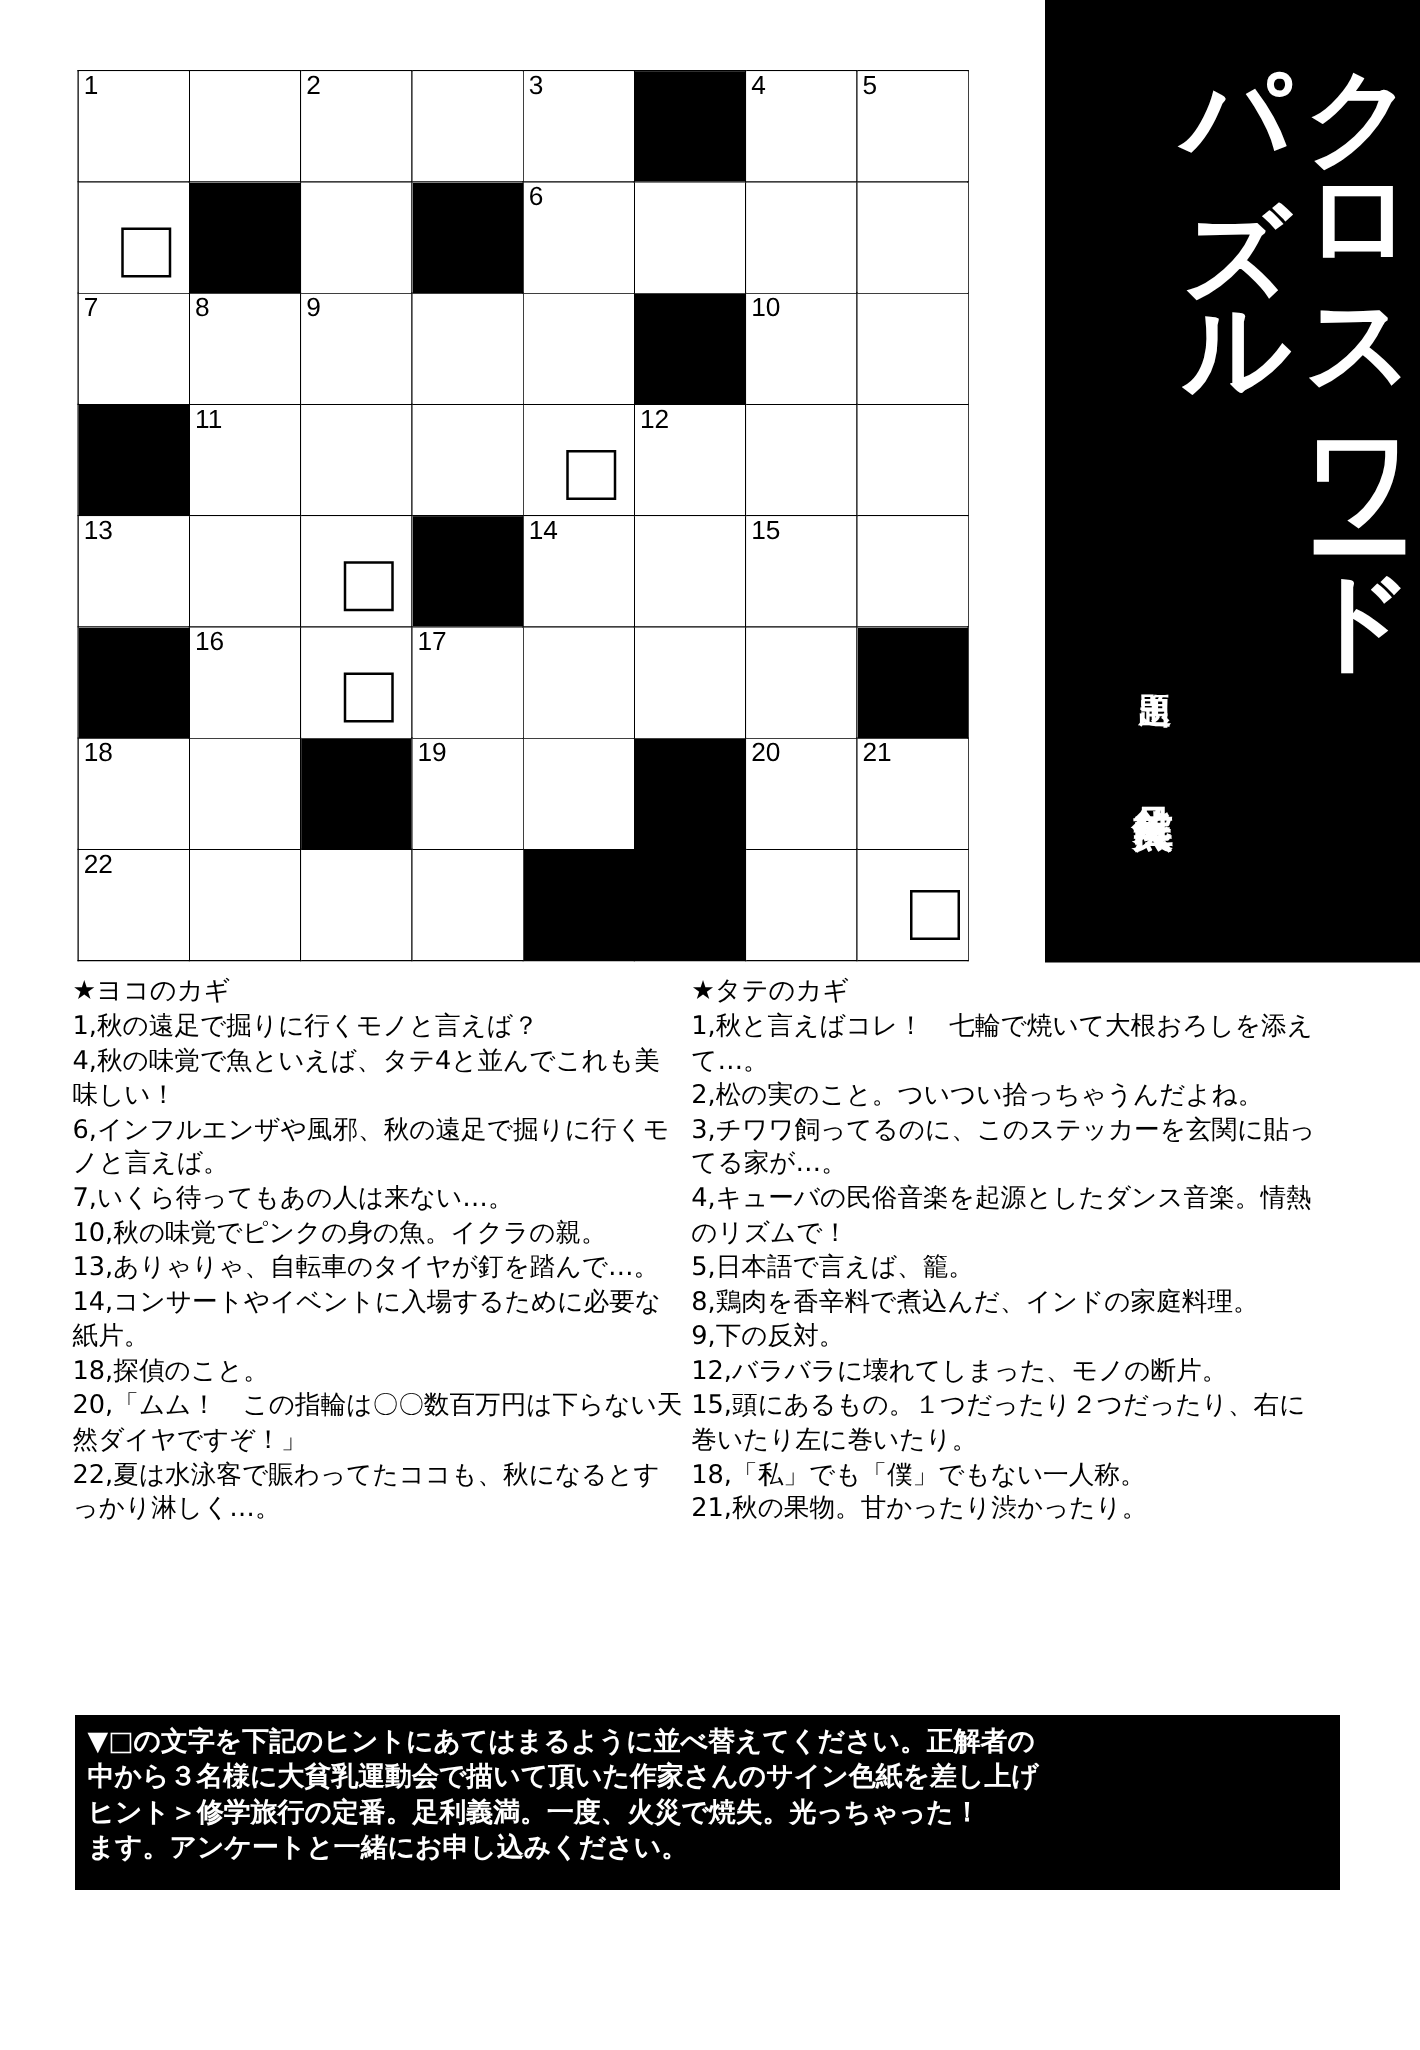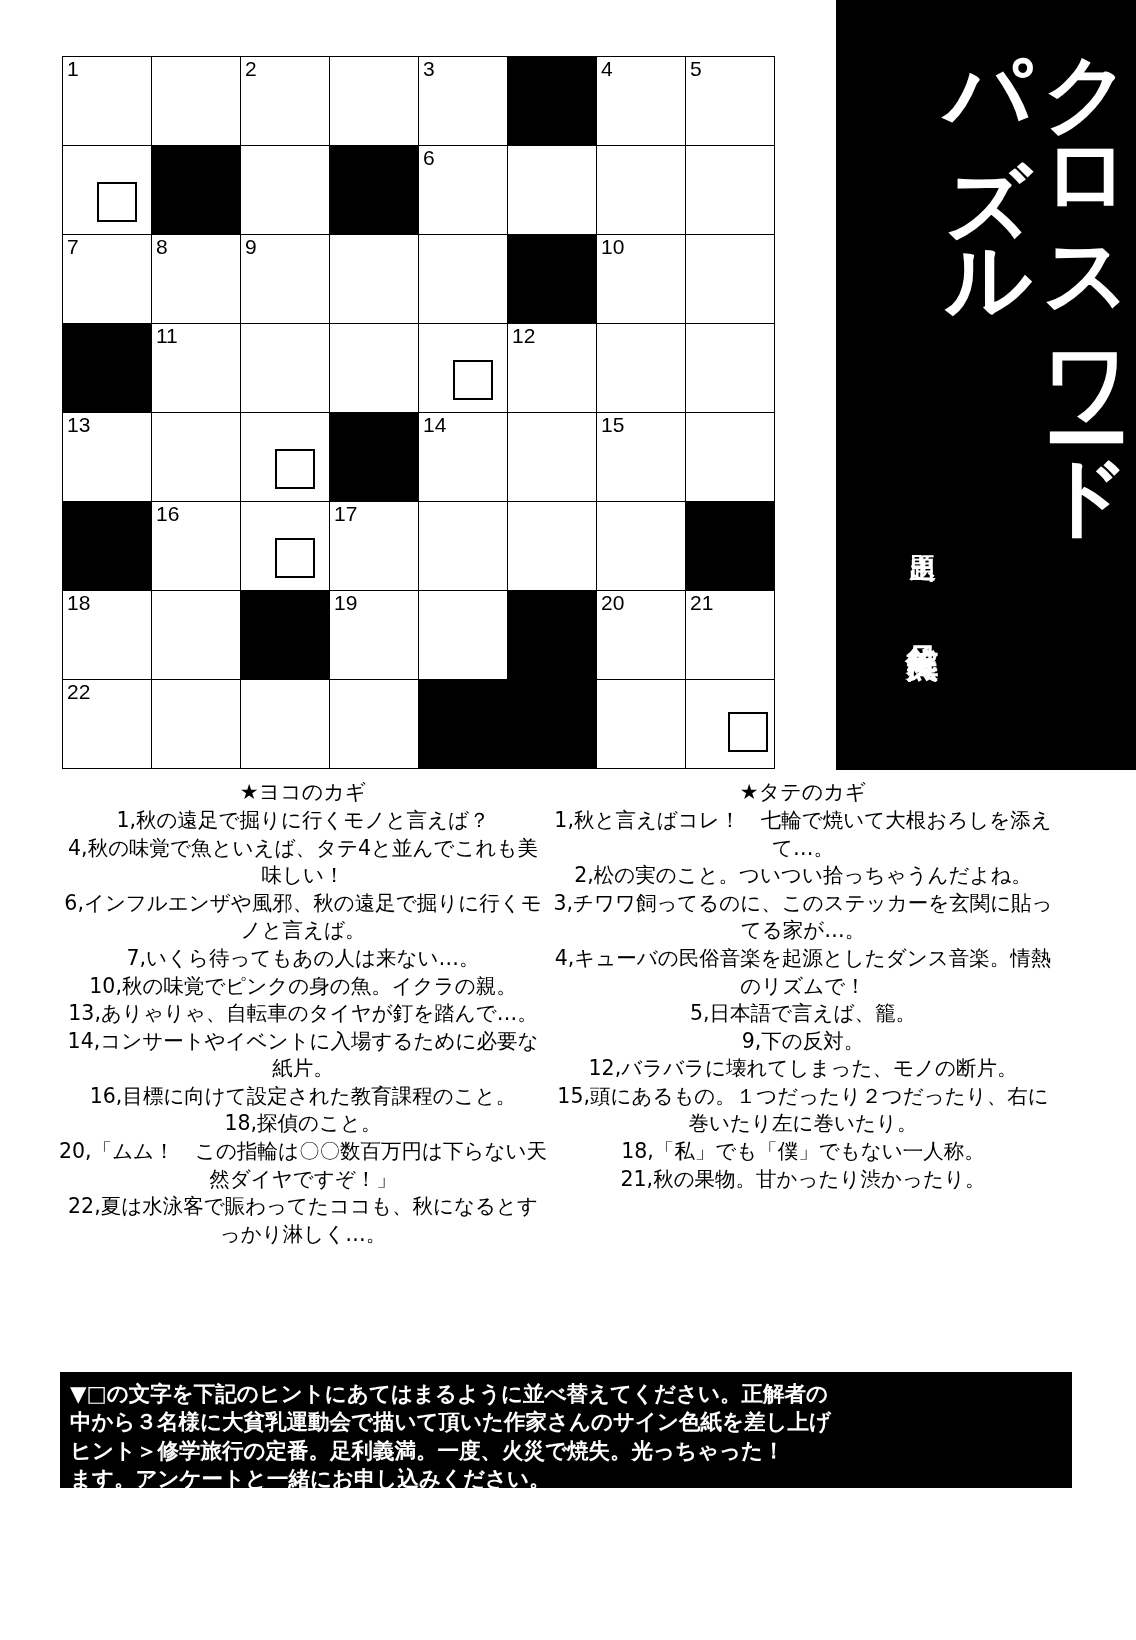--- a/index.html
+++ b/index.html
@@ -49,28 +49,28 @@
   #grid td .sq{
     position:absolute; left:34px; top:36px;
     width:36px; height:36px; border:2px solid #000; background:#fff;
   }
   #grid td .sq.p2{ left:42px; top:32px; }
   
   #clues{
     position:absolute; left:58px; top:778px; width:1010px;
     font-size:20.5px; line-height:1.345;
   }
-  .clue-col{ position:absolute; top:0;text-align:center; }
+  .clue-col{ position:absolute; top:0; }
   .clue-col.left{ left:0; width:490px; }
   .clue-col.right{ left:495px; width:500px; }
   .clue-head{ font-size:21px; margin-bottom:1px; }
   .clue-item{ margin:0; text-indent:0; }
   
   #bottom-box{
-    position:absolute; left:60px; top:1372px; width:1012px; height:116px;
+    position:absolute; left:60px; top:1372px; width:1012px; height:140px;
     background:#000; color:#fff;
     padding:8px 10px 0 10px; box-sizing:border-box;
     font-size:21.5px; line-height:1.32; font-weight:bold;
   }
   #bottom-box .ln{ margin:0; }
 </style>
 </head>
 <body>
 
 <div id="title-block">
@@ -223,34 +223,34 @@
   <div class="clue-col left">
     <div class="clue-head">★ヨコのカギ</div>
     <div id="across-list">
         <p class="clue-item">1,秋の遠足で掘りに行くモノと言えば？</p>
         <p class="clue-item">4,秋の味覚で魚といえば、タテ4と並んでこれも美味しい！</p>
         <p class="clue-item">6,インフルエンザや風邪、秋の遠足で掘りに行くモノと言えば。</p>
         <p class="clue-item">7,いくら待ってもあの人は来ない…。</p>
         <p class="clue-item">10,秋の味覚でピンクの身の魚。イクラの親。</p>
         <p class="clue-item">13,ありゃりゃ、自転車のタイヤが釘を踏んで…。</p>
         <p class="clue-item">14,コンサートやイベントに入場するために必要な紙片。</p>
-        <p class="clue-item">16,目標に向けて設定された教育課程のこと。</p>
         <p class="clue-item">18,探偵のこと。</p>
         <p class="clue-item">20,「ムム！　この指輪は〇〇数百万円は下らない天然ダイヤですぞ！」</p>
         <p class="clue-item">22,夏は水泳客で賑わってたココも、秋になるとすっかり淋しく…。</p>
       </div>
   </div>
   <div class="clue-col right">
     <div class="clue-head">★タテのカギ</div>
     <div id="down-list">
         <p class="clue-item">1,秋と言えばコレ！　七輪で焼いて大根おろしを添えて…。</p>
         <p class="clue-item">2,松の実のこと。ついつい拾っちゃうんだよね。</p>
         <p class="clue-item">3,チワワ飼ってるのに、このステッカーを玄関に貼ってる家が…。</p>
         <p class="clue-item">4,キューバの民俗音楽を起源としたダンス音楽。情熱のリズムで！</p>
         <p class="clue-item">5,日本語で言えば、籠。</p>
+        <p class="clue-item">8,鶏肉を香辛料で煮込んだ、インドの家庭料理。</p>
         <p class="clue-item">9,下の反対。</p>
         <p class="clue-item">12,バラバラに壊れてしまった、モノの断片。</p>
         <p class="clue-item">15,頭にあるもの。１つだったり２つだったり、右に巻いたり左に巻いたり。</p>
         <p class="clue-item">18,「私」でも「僕」でもない一人称。</p>
         <p class="clue-item">21,秋の果物。甘かったり渋かったり。</p>
       </div>
   </div>
 </div>
 
 <div id="bottom-box">

